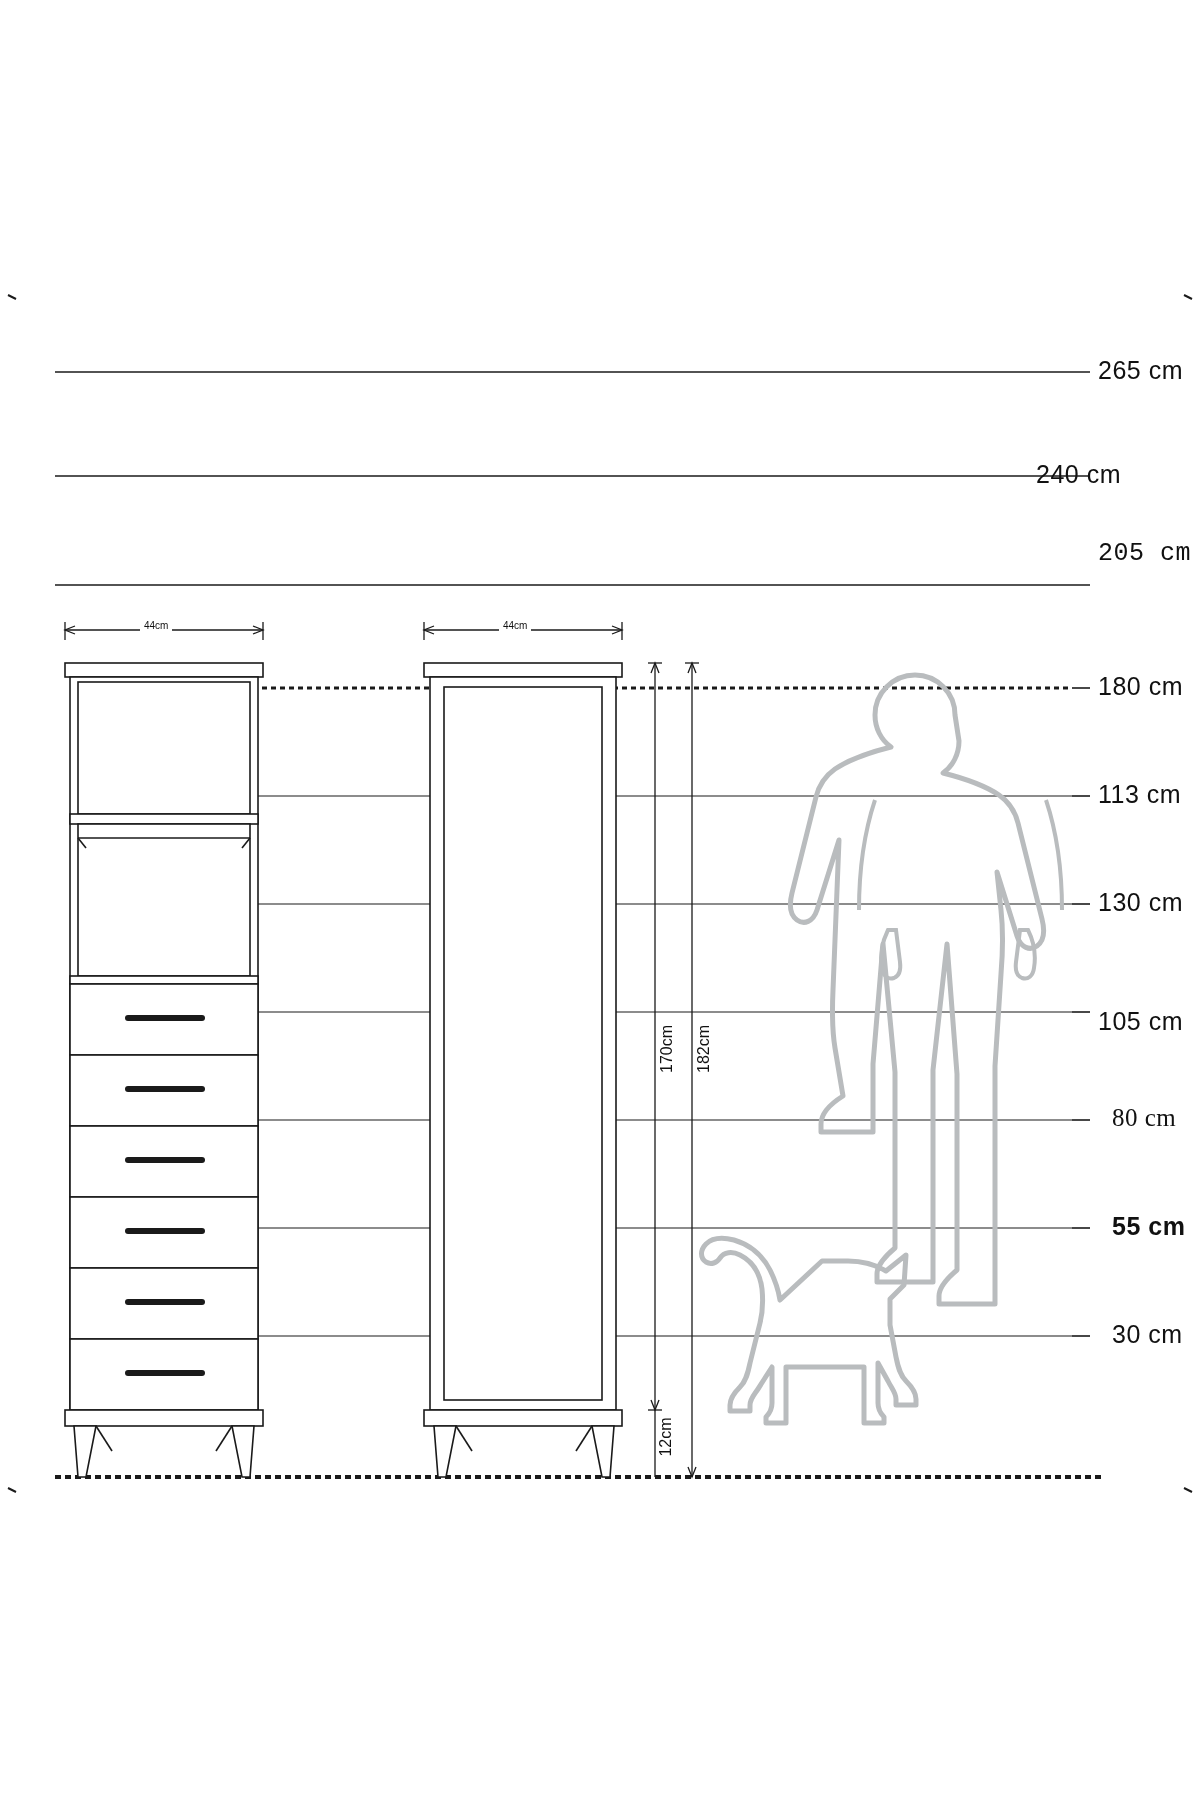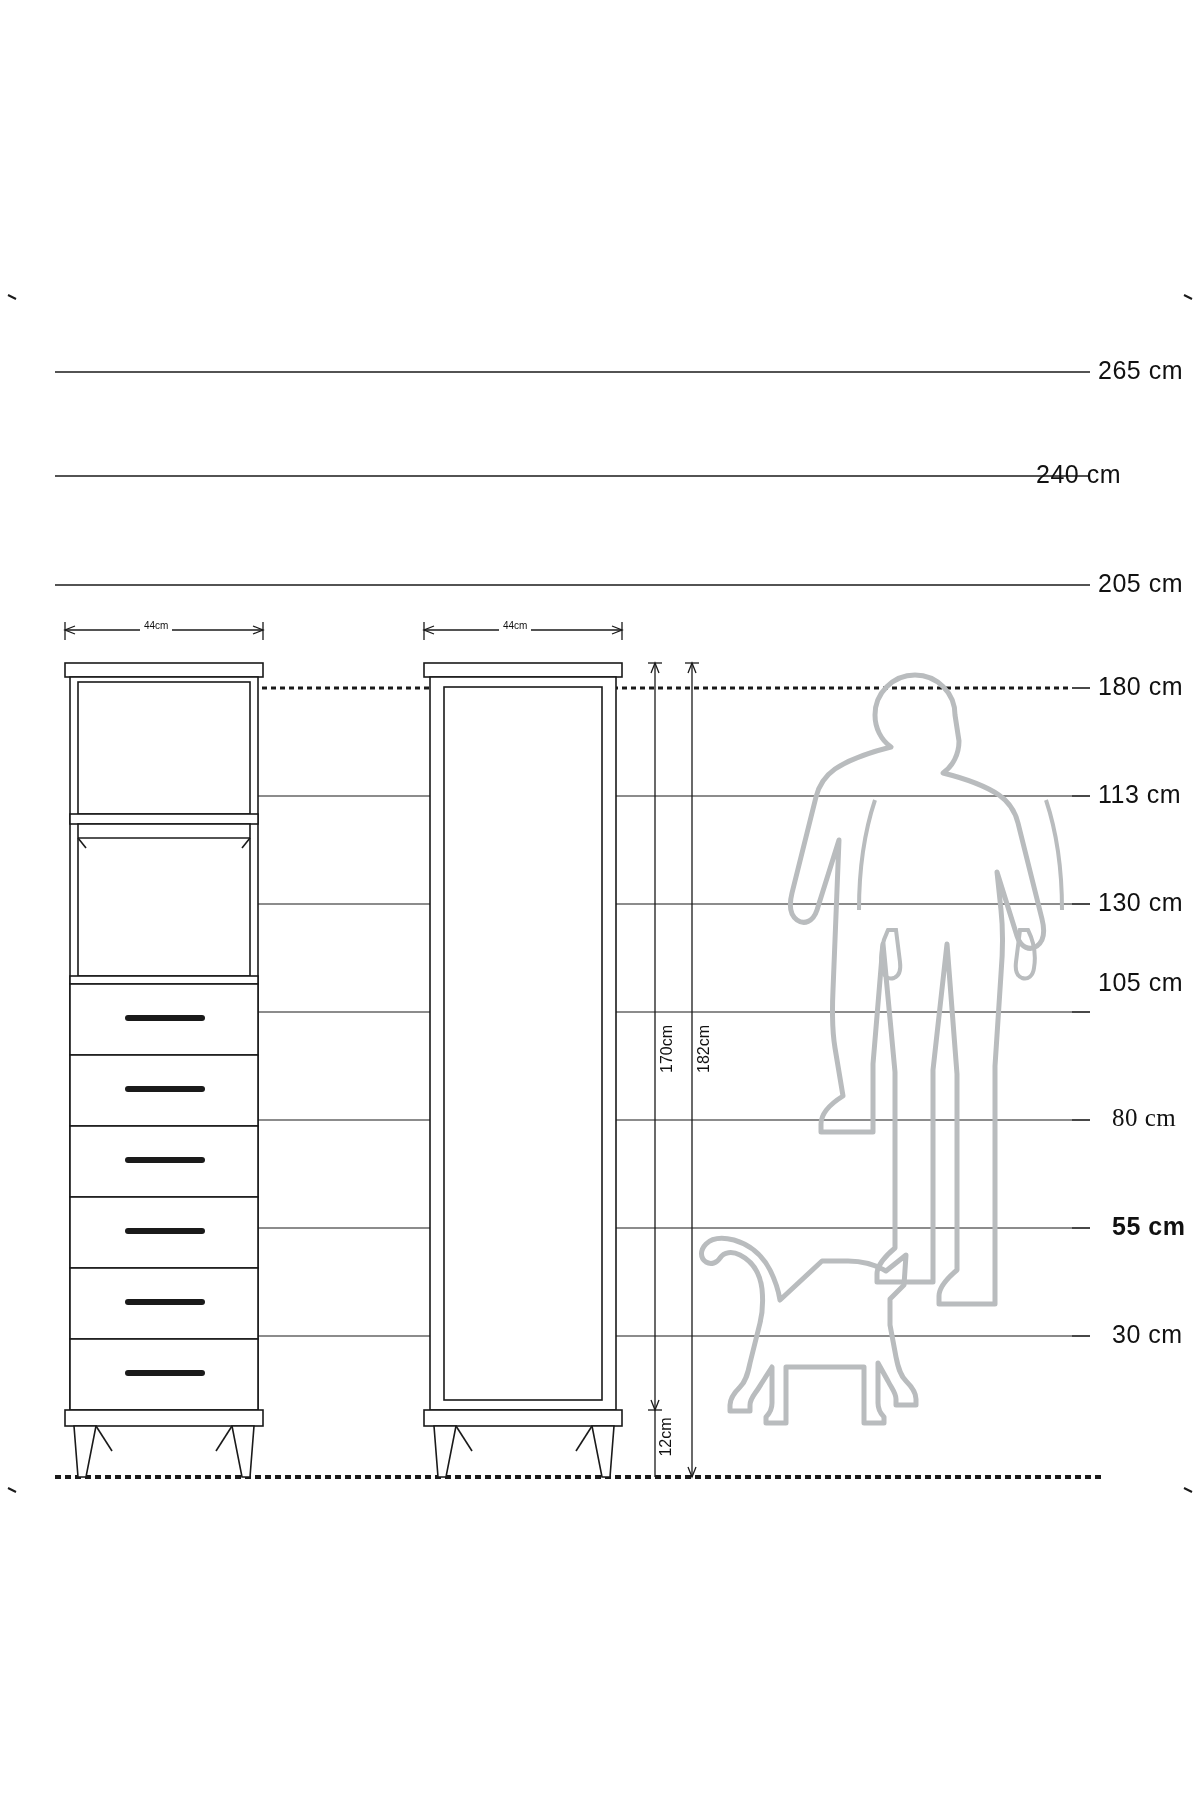--- a/index.html
+++ b/index.html
@@ -208,26 +208,26 @@
              l-6,-32 l0,-26
              l14,-14 l2,-30 l-20,16
              c-10,-6 -24,-10 -38,-10
              l-26,0 z"></path>
   </g>
 
 </svg>
 
 <div class="lbl scale-label" style="left:1098px;top:356px;">265 cm</div>
 <div class="lbl scale-label" style="left:1036px;top:460px;">240 cm</div>
-<div class="lbl scale-label" style="left:1098px;top:569px;">205 cm</div>
+<div class="lbl scale-label" style="left:1098px;top:539px;font-family:Liberation Mono, monospace;">205 cm</div>
 
 <div class="lbl scale-label" style="left:1098px;top:672px;">180 cm</div>
 <div class="lbl scale-label" style="left:1098px;top:780px;">113 cm</div>
 <div class="lbl scale-label" style="left:1098px;top:888px;">130 cm</div>
-<div class="lbl scale-label" style="left:1098px;top:968px;">105 cm</div>
+<div class="lbl scale-label" style="left:1098px;top:1007px;">105 cm</div>
 <div class="lbl scale-label" style="left:1112px;top:1104px;font-family:Liberation Serif, serif;">80 cm</div>
 <div class="lbl scale-label" style="left:1112px;top:1212px;font-weight:bold;">55 cm</div>
 <div class="lbl scale-label" style="left:1112px;top:1320px;">30 cm</div>
 
 <div class="lbl dim-label" style="left:140px;top:620px;background:#fff;padding:0 4px;">44cm</div>
 <div class="lbl dim-label" style="left:499px;top:620px;background:#fff;padding:0 4px;">44cm</div>
 
 <div class="lbl vert-label" style="left:640px;top:1040px;transform:rotate(-90deg);background:#fff;padding:0 3px;">170cm</div>
 <div class="lbl vert-label" style="left:677px;top:1040px;transform:rotate(-90deg);background:#fff;padding:0 3px;">182cm</div>
 <div class="lbl vert-label" style="left:643px;top:1428px;transform:rotate(-90deg);background:#fff;padding:0 3px;">12cm</div>

